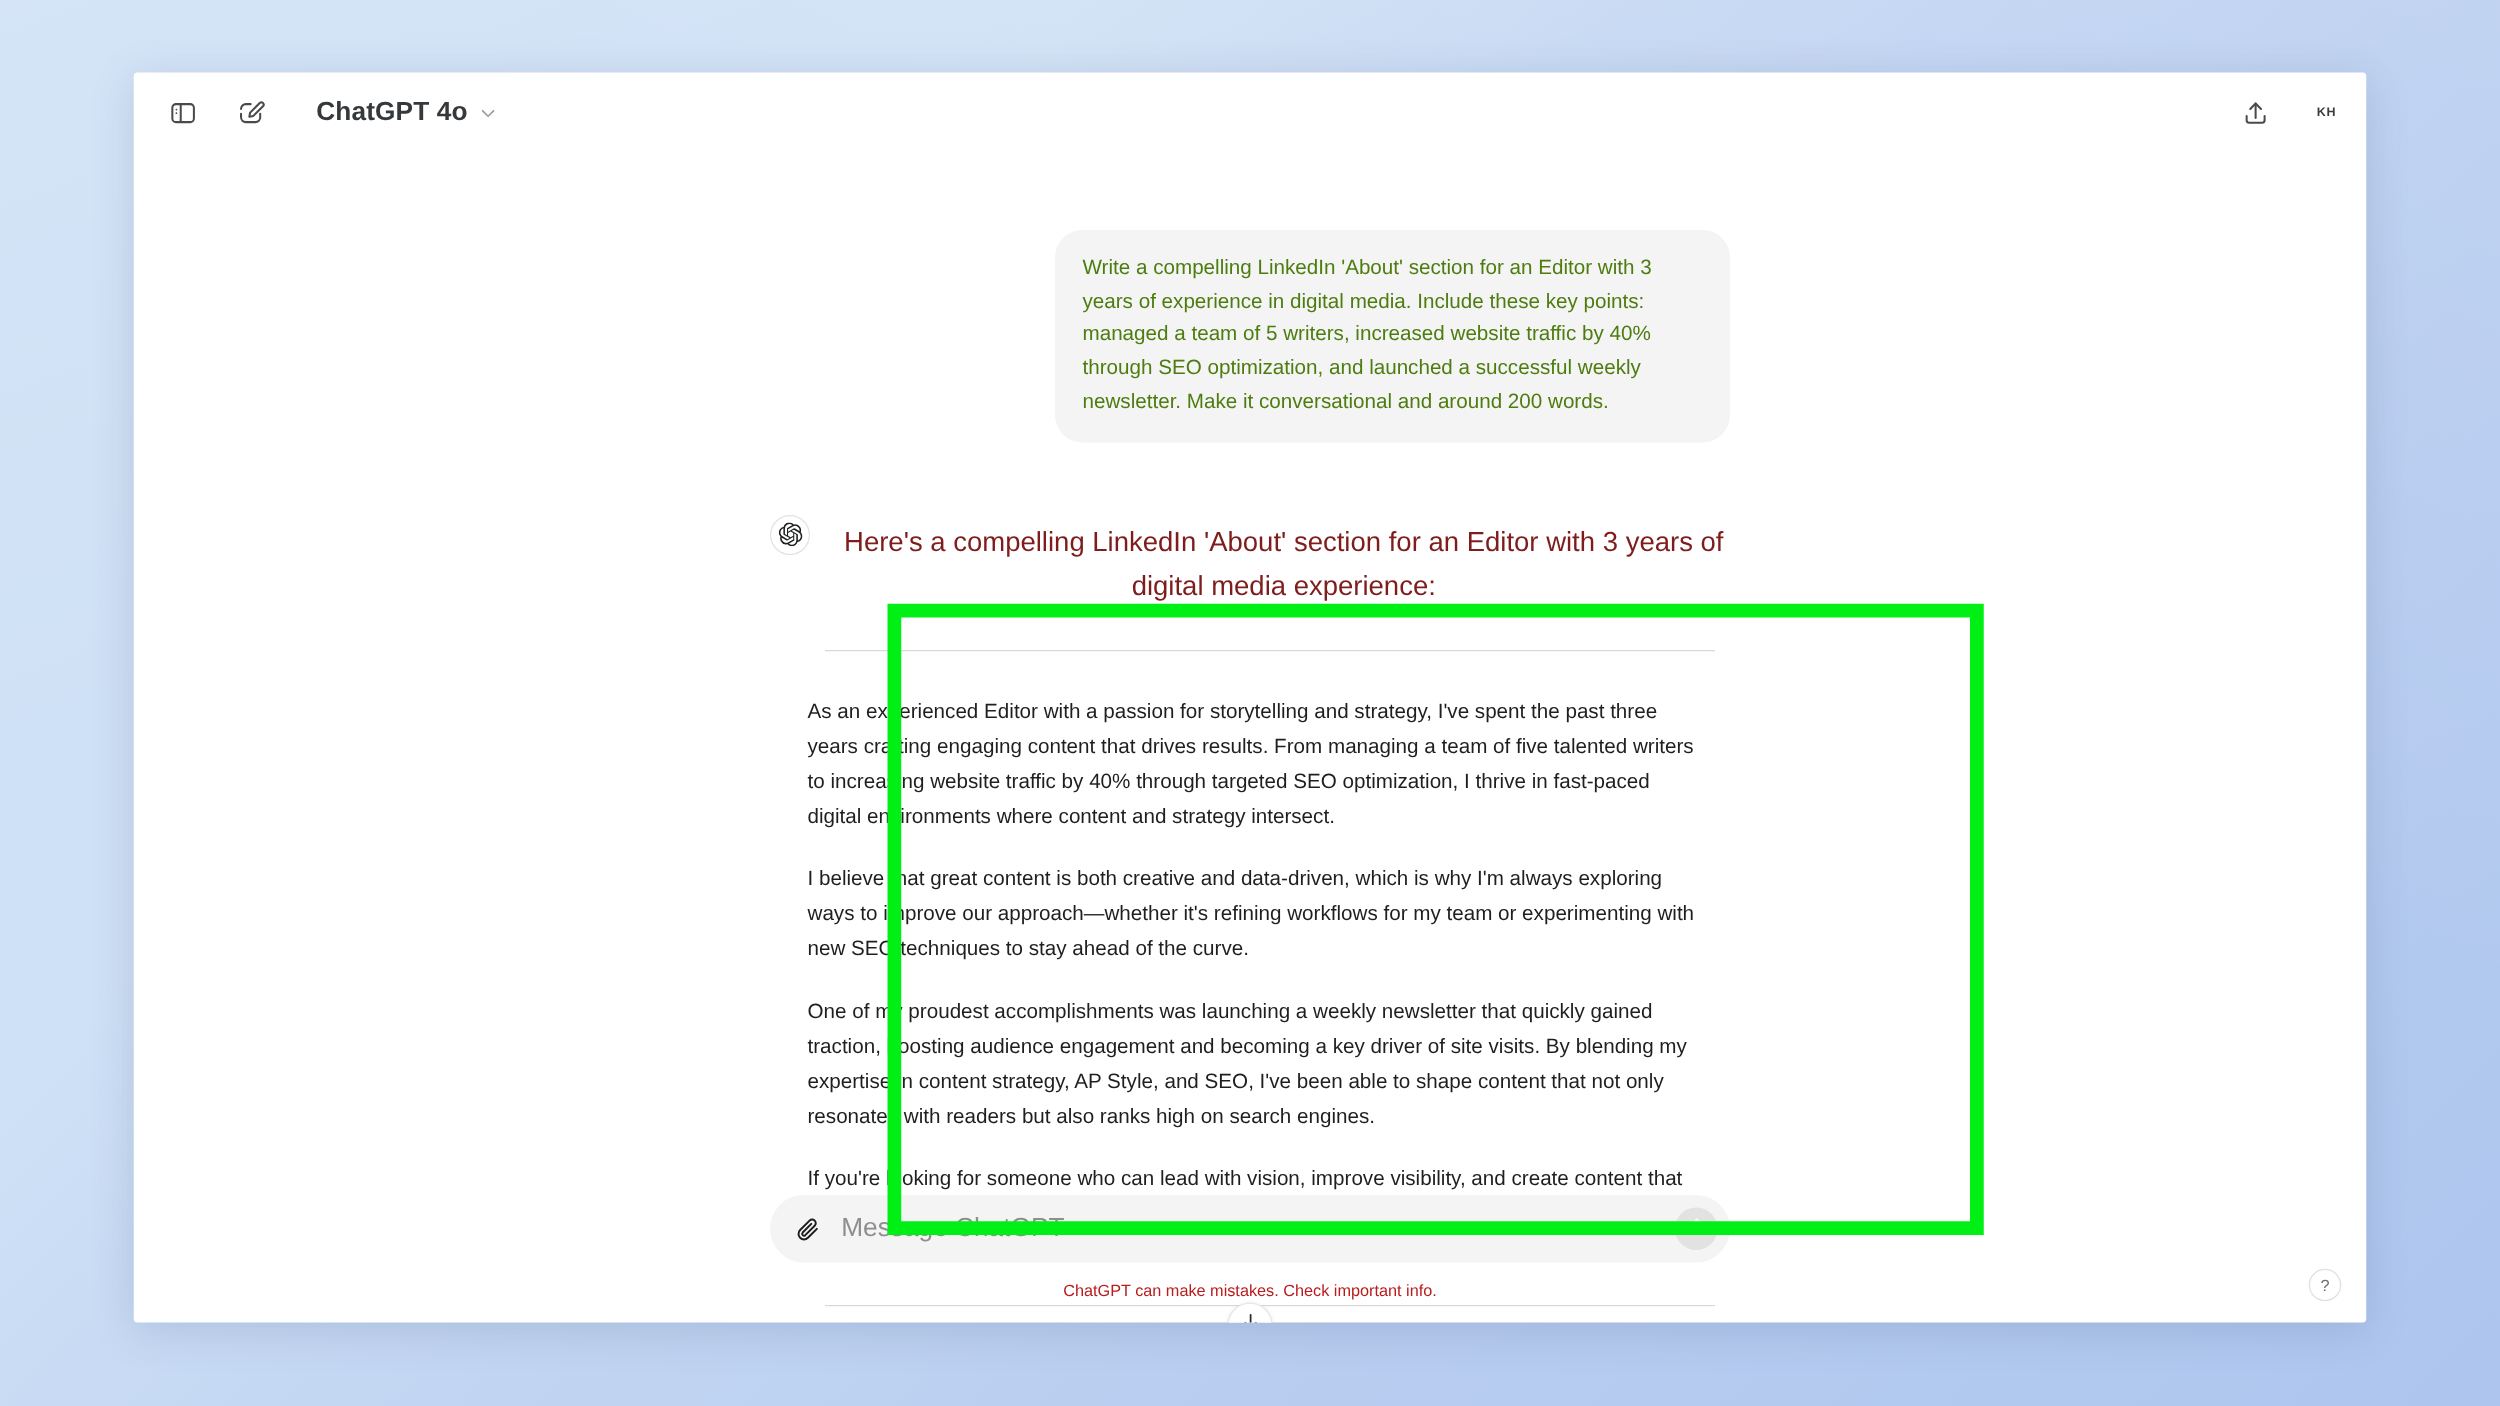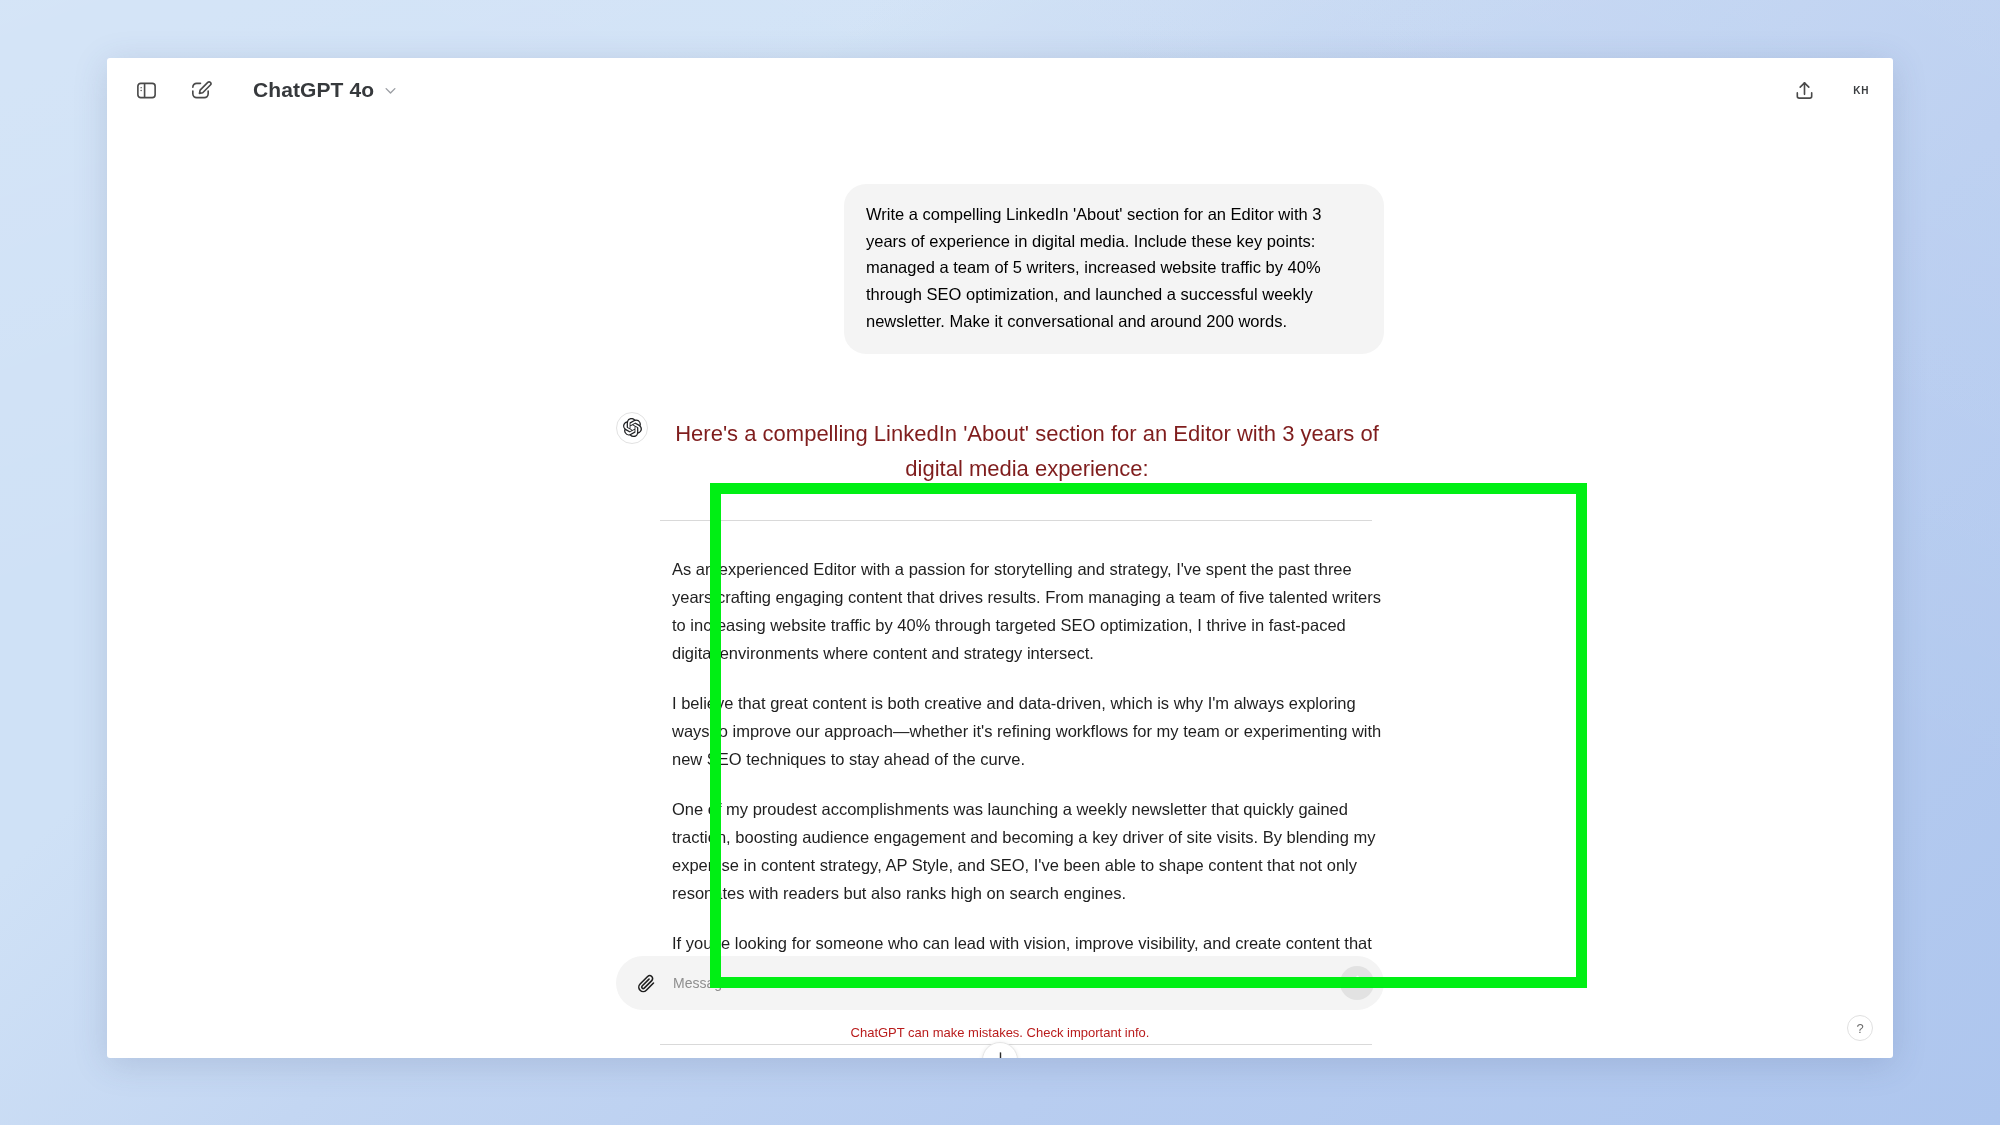--- a/index.html
+++ b/index.html
@@ -71,21 +71,21 @@
   .thread { width: 768px; margin: 0 auto; position: relative; }
 
   .user-row { display: flex; justify-content: flex-end; padding-top: 62px; }
   .user-bubble {
     max-width: 540px;
     background: #f4f4f4;
     border-radius: 22px;
     padding: 17px 22px 19px 22px;
     font-size: 16.5px;
     line-height: 1.62;
-    color: #000000;
+    color: #4d7c0f;
   }
 
   .assist-row { display: flex; gap: 22px; padding-top: 62px; align-items: flex-start; }
   .gpt-avatar {
     width: 32px; height: 32px; flex: 0 0 32px;
     border: 1px solid #e2e2e2;
     border-radius: 50%;
     display: flex; align-items: center; justify-content: center;
     margin-top: -4px;
   }
@@ -95,21 +95,21 @@
     text-align: center;
   }
 
   .hr {
     height: 1px; background: #d9d9d9;
     margin: 34px 0 0 44px; width: 712px;
   }
 
   
   .answer {
-    margin-left: 56px;
+    margin-left: 30px;
     width: 712px;
     padding-top: 34px;
   }
   .answer p {
     font-size: 16.5px;
     line-height: 1.70;
     color: #1f1f1f;
     margin-bottom: 22px;
   }
   .answer p:last-child { margin-bottom: 0; }
@@ -158,21 +158,21 @@
     border-radius: 27px;
     display: flex; align-items: center;
     padding: 0 10px 0 20px;
     position: relative;
   }
   .clip { display: flex; color: #1d1d1d; }
   .composer-input {
     flex: 1;
     border: none; outline: none; background: transparent;
     font-family: "Liberation Sans", sans-serif;
-    font-size: 14px;
+    font-size: 21px;
     color: #262626;
     padding-left: 16px;
   }
   .composer-input::placeholder { color: #8e8e8e; }
   .send-btn {
     width: 34px; height: 34px; border-radius: 50%;
     background: #e2e2e2;
     display: flex; align-items: center; justify-content: center;
     color: #fbfbfb;
   }

